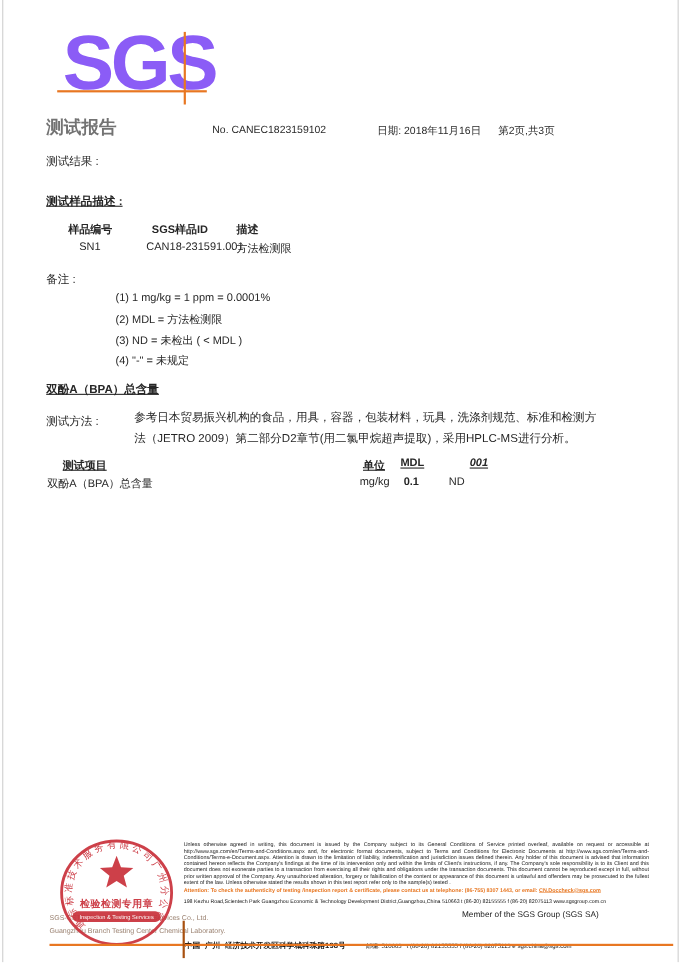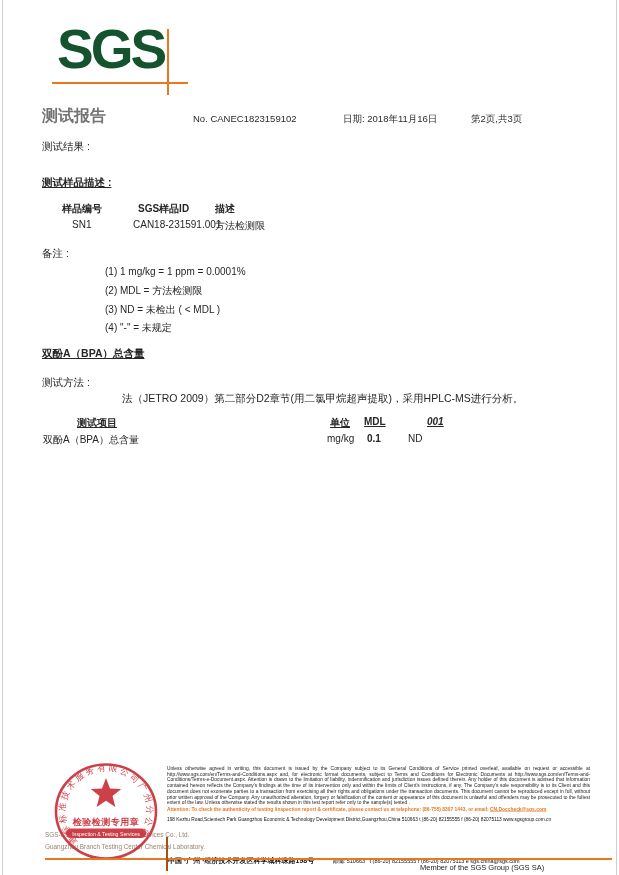--- a/index.html
+++ b/index.html
@@ -3,29 +3,29 @@
 <meta charset="utf-8">
 <style>
   html,body{margin:0;padding:0;background:#ffffff;}
   .page{position:relative;width:619px;height:875px;background:#fff;overflow:hidden;
         font-family:"Liberation Sans",sans-serif;color:#262626;}
   .abs{position:absolute;}
   .edge{position:absolute;top:0;width:1px;height:875px;background:#cfcfcf;}
   .edge-left{left:2px;} .edge-right{left:616px;}
 
   
-  .logo-text{left:57px;top:22px;font-size:55px;font-weight:bold;color:#14532d;
+  .logo-text{left:57px;top:22px;font-size:70px;font-weight:bold;color:#8b5cf6;
              letter-spacing:-3px;line-height:1;}
   .logo-vline{left:167px;top:29px;width:2px;height:66px;background:#e87722;}
   .logo-hline{left:52px;top:82px;width:136px;height:2px;background:#e87722;}
 
   
   .report-title{left:42px;top:106px;font-size:16px;font-weight:bold;color:#737373;}
   .hinfo{top:113px;font-size:9.5px;color:#2b2b2b;}
-  .report-no{left:193px;} .report-date{left:343px;} .report-page{left:471px;text-align:center;}
+  .report-no{left:193px;} .report-date{left:343px;} .report-page{left:453px;text-align:center;}
 
   .t105{font-size:10.5px;}
   .results-label{left:42px;top:140px;}
   .sample-desc{left:42px;top:176px;font-weight:bold;text-decoration:underline;}
 
   .sth{font-size:10px;font-weight:bold;top:202px;}
   .stc{font-size:10px;top:219px;}
 
   .notes-label{left:42px;top:247px;}
   .note-line{left:105px;font-size:10px;}
@@ -48,21 +48,21 @@
   .attention{font-size:9.8px;line-height:11.5px;color:#e87722;font-weight:bold;margin:2px 0 0 0;}
   .addr-en{font-size:9.6px;margin:9px 0 0 0;color:#111;white-space:nowrap;}
 
   .addr-cn{left:168px;top:849px;white-space:nowrap;color:#111;}
   .addr-cn .cnpart{font-size:7px;font-weight:bold;}
   .addr-cn .smpart{font-size:5.5px;}
   .postal{margin-left:14px;}
 
   .footer-rule{left:45px;top:858px;width:567px;height:2px;background:#e87722;}
   .footer-tick{left:166px;top:837px;width:1.5px;height:34px;background:#a8500f;}
-  .member{left:420px;top:863px;font-size:7.5px;color:#1c1c1c;}
+  .member{left:420px;top:827px;font-size:7.5px;color:#1c1c1c;}
 </style>
 </head>
 <body>
 
 <div class="page">
   <div class="edge edge-left"></div>
   <div class="edge edge-right"></div>
 
   <div class="abs logo-text">SGS</div>
   <div class="abs logo-vline"></div>
@@ -84,23 +84,24 @@
   <div class="abs stc" style="left:215px;">方法检测限</div>
 
   <div class="abs t105 notes-label">备注 :</div>
   <div class="abs note-line" style="top:266px;">(1) 1 mg/kg = 1 ppm = 0.0001%</div>
   <div class="abs note-line" style="top:284px;">(2) MDL = 方法检测限</div>
   <div class="abs note-line" style="top:303px;">(3) ND = 未检出 ( &lt; MDL )</div>
   <div class="abs note-line" style="top:321px;">(4) "-" = 未规定</div>
 
   <div class="abs t105 bpa-heading">双酚A（BPA）总含量</div>
   <div class="abs t105 method-label">测试方法 :</div>
+  <div class="abs method-line" style="top:373px;">参考日本贸易振兴机构的食品，用具，容器，包装材料，玩具，洗涤剂规范、标准和检测方</div>
   <div class="abs method-line" style="top:392px;">法（JETRO 2009）第二部分D2章节(用二氯甲烷超声提取)，采用HPLC-MS进行分析。</div>
 
-  <div class="abs rth" style="left:57px;margin-left:20px;">测试项目</div>
+  <div class="abs rth" style="left:57px;">测试项目</div>
   <div class="abs rth" style="left:330px;">单位</div>
   <div class="abs rth" style="left:364px;">MDL</div>
   <div class="abs rth rth-i" style="left:427px;">001</div>
   <div class="abs rtc" style="left:43px;">双酚A（BPA）总含量</div>
   <div class="abs rtc" style="left:327px;">mg/kg</div>
   <div class="abs rtc" style="left:367px;font-weight:bold;">0.1</div>
   <div class="abs rtc" style="left:408px;">ND</div>
 
   <div class="abs company-line" style="top:831px;">SGS-CSTC Standards Technical Services Co., Ltd.</div>
   <div class="abs company-line" style="top:843px;">Guangzhou Branch Testing Center Chemical Laboratory.</div>

